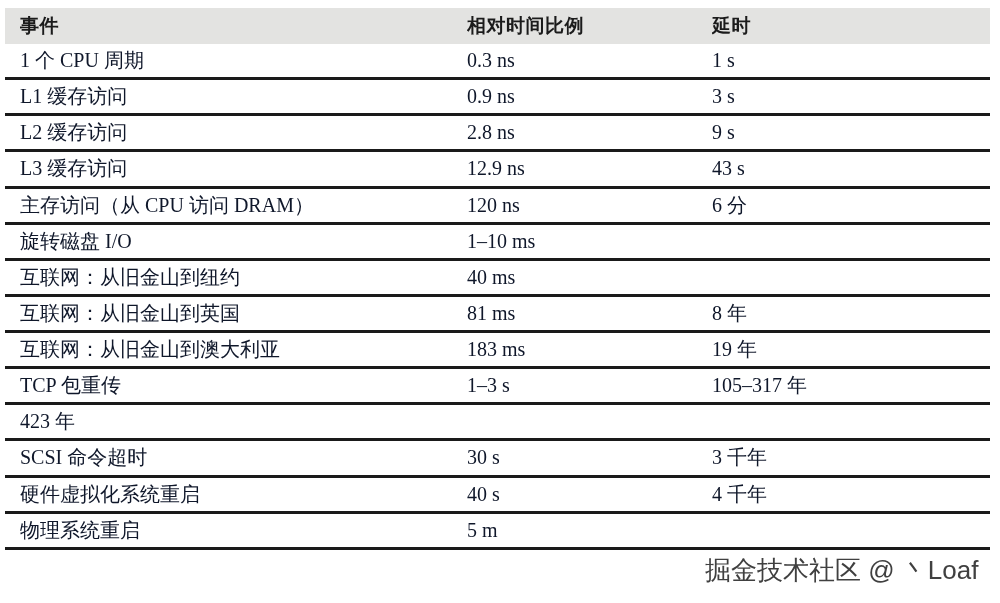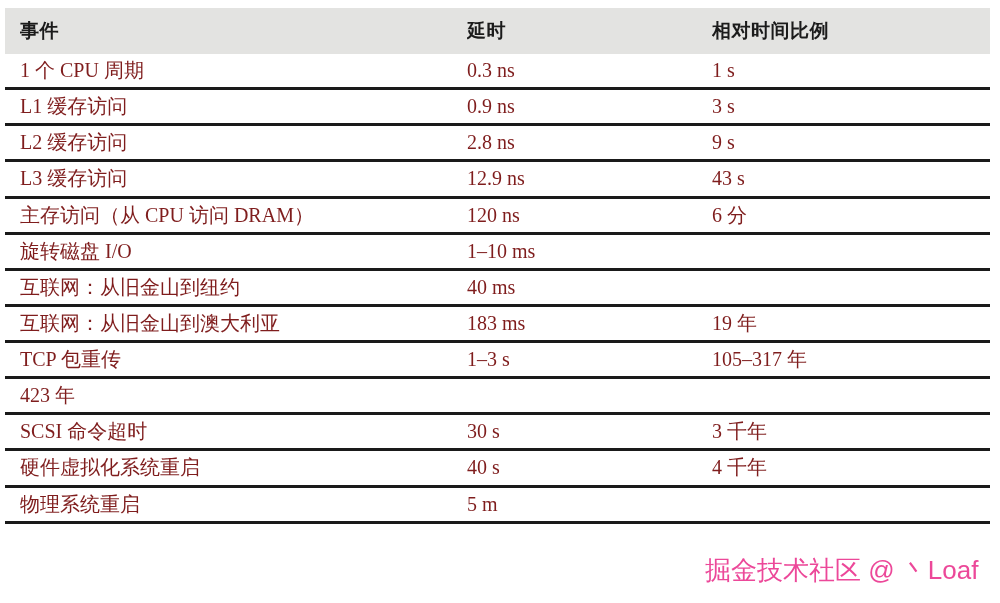--- a/index.html
+++ b/index.html
@@ -17,72 +17,72 @@
   }
   #latency-table {
     position: absolute;
     left: 5px;
     top: 8px;
     width: 985px;
   }
   .header-row {
     display: grid;
     grid-template-columns: 447px 245px 1fr;
-    height: 46px;
+    height: 36px;
     align-items: center;
     padding-left: 15px;
     box-sizing: border-box;
     background: #e3e3e1;
     font-family: "Liberation Sans", "DejaVu Sans", sans-serif;
     font-weight: bold;
     font-size: 19px;
     color: #1b1b1b;
     letter-spacing: 0.5px;
   }
   .data-row {
     display: grid;
     grid-template-columns: 447px 245px 1fr;
     height: 36.13px;
     align-items: center;
     padding-left: 15px;
     box-sizing: border-box;
     border-bottom: 3px solid #1a1a1a;
     font-size: 20px;
-    color: #7f1d1d;
+    color: #0f172a;
   }
   .cell {
     overflow: hidden;
     white-space: nowrap;
   }
   #watermark {
     position: absolute;
     left: 705px;
     top: 552px;
     width: 290px;
     height: 36px;
     line-height: 36px;
     font-family: "Liberation Sans", "DejaVu Sans", sans-serif;
     font-size: 26px;
-    color: #ec4899;
+    color: #404040;
     text-shadow: 1.5px 1.5px 0 #ffffff;
     white-space: nowrap;
     pointer-events: none;
   }
 </style>
 </head>
 <body>
 
 <div id="page">
 
   <div id="latency-table">
 
     <div class="header-row">
       <div class="cell">事件</div>
+      <div class="cell">相对时间比例</div>
       <div class="cell">延时</div>
-      <div class="cell">相对时间比例</div>
     </div>
 
     <div class="data-row">
       <div class="cell">1 个 CPU 周期</div>
       <div class="cell">0.3 ns</div>
       <div class="cell">1 s</div>
     </div>
 
     <div class="data-row">
       <div class="cell">L1 缓存访问</div>
@@ -112,20 +112,25 @@
     <div class="data-row">
       <div class="cell">旋转磁盘 I/O</div>
       <div class="cell">1–10 ms</div>
     </div>
 
     <div class="data-row">
       <div class="cell">互联网：从旧金山到纽约</div>
       <div class="cell">40 ms</div>
     </div>
 
+    <div class="data-row">
+      <div class="cell">互联网：从旧金山到英国</div>
+      <div class="cell">81 ms</div>
+      <div class="cell">8 年</div>
+    </div>
 
     <div class="data-row">
       <div class="cell">互联网：从旧金山到澳大利亚</div>
       <div class="cell">183 ms</div>
       <div class="cell">19 年</div>
     </div>
 
     <div class="data-row">
       <div class="cell">TCP 包重传</div>
       <div class="cell">1–3 s</div>

